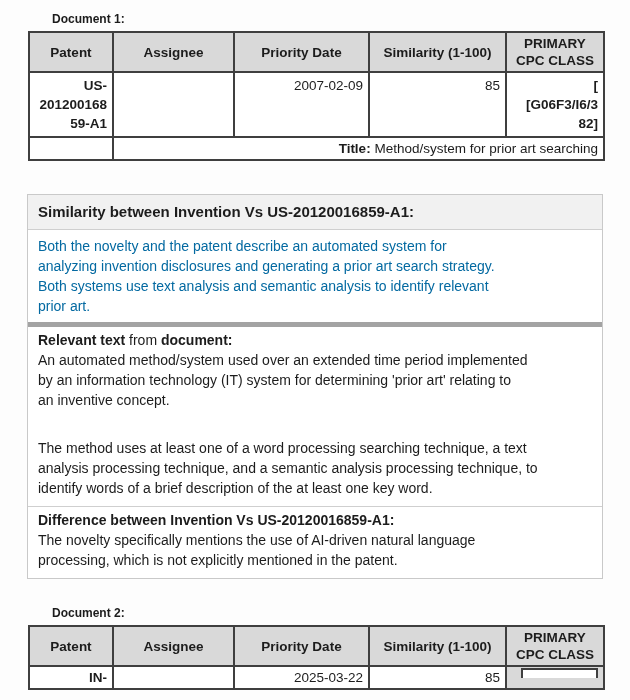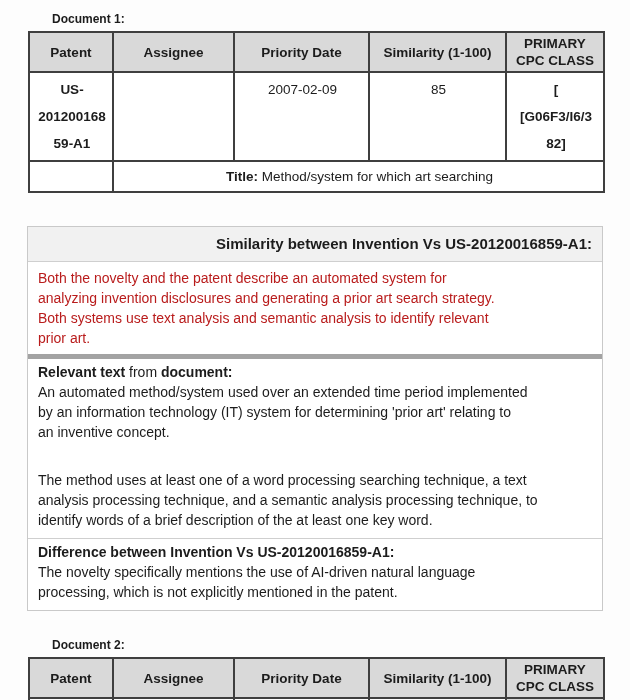--- a/index.html
+++ b/index.html
@@ -43,46 +43,45 @@
     vertical-align:middle;
     white-space:nowrap;
     height:40px;
     padding:2px 1px;
     line-height:17px;
   }
   table.patent-table th.th-cpc { white-space:pre-line;margin-left:16px; }
   table.patent-table td {
     font-size:13.5px;
     vertical-align:top;
-    text-align:center;
+    text-align:right;
     padding:3px 5px 3px 7px;
-    line-height:27px;
+    line-height:19px;
   }
   tr.data-row td { height:57px; }
   tr.title-row td { height:22px; padding:1px 5px 1px 7px; font-size:13.5px; }
 
   
   .sim-box {
     margin:33px 0 0 27px;
     width:576px;
     border:1px solid #c9c9c9;
     background:#fff;
     font-size:14px;
     line-height:20px;
   }
   .sim-header {
     background:#f1f1f1;
     border-bottom:1px solid #cfcfcf;
     font-weight:bold;
     font-size:15px;
     padding:7px 10px;
-    text-align:right;
   }
   .sim-summary {
-    color:#b91c1c;
+    color:#0369a1;
     padding:6px 10px 6px 10px;
   }
   .sim-relevant {
     border-top:5px solid #a3a3a3;
     padding:3px 10px 8px 10px;
   }
   .sim-relevant .para1 { margin-bottom:28px; }
   .sim-diff {
     border-top:1px solid #cfcfcf;
     padding:3px 10px 8px 10px;
@@ -134,21 +133,21 @@
 59-A1</td>
         <td></td>
         <td>2007-02-09</td>
         <td>85</td>
         <td class="b pre">[
 [G06F3/I6/3
 82]</td>
       </tr>
       <tr class="title-row">
         <td></td>
-        <td colspan="4"><span class="b">Title:</span> <span>Method/system for which art searching</span></td>
+        <td colspan="4"><span class="b">Title:</span> <span>Method/system for prior art searching</span></td>
       </tr>
     </tbody>
   </table>
 
   <div class="sim-box">
     <div class="sim-header">Similarity between Invention Vs US-20120016859-A1:</div>
     <div class="sim-summary pre">Both the novelty and the patent describe an automated system for
 analyzing invention disclosures and generating a prior art search strategy.
 Both systems use text analysis and semantic analysis to identify relevant
 prior art.</div>

